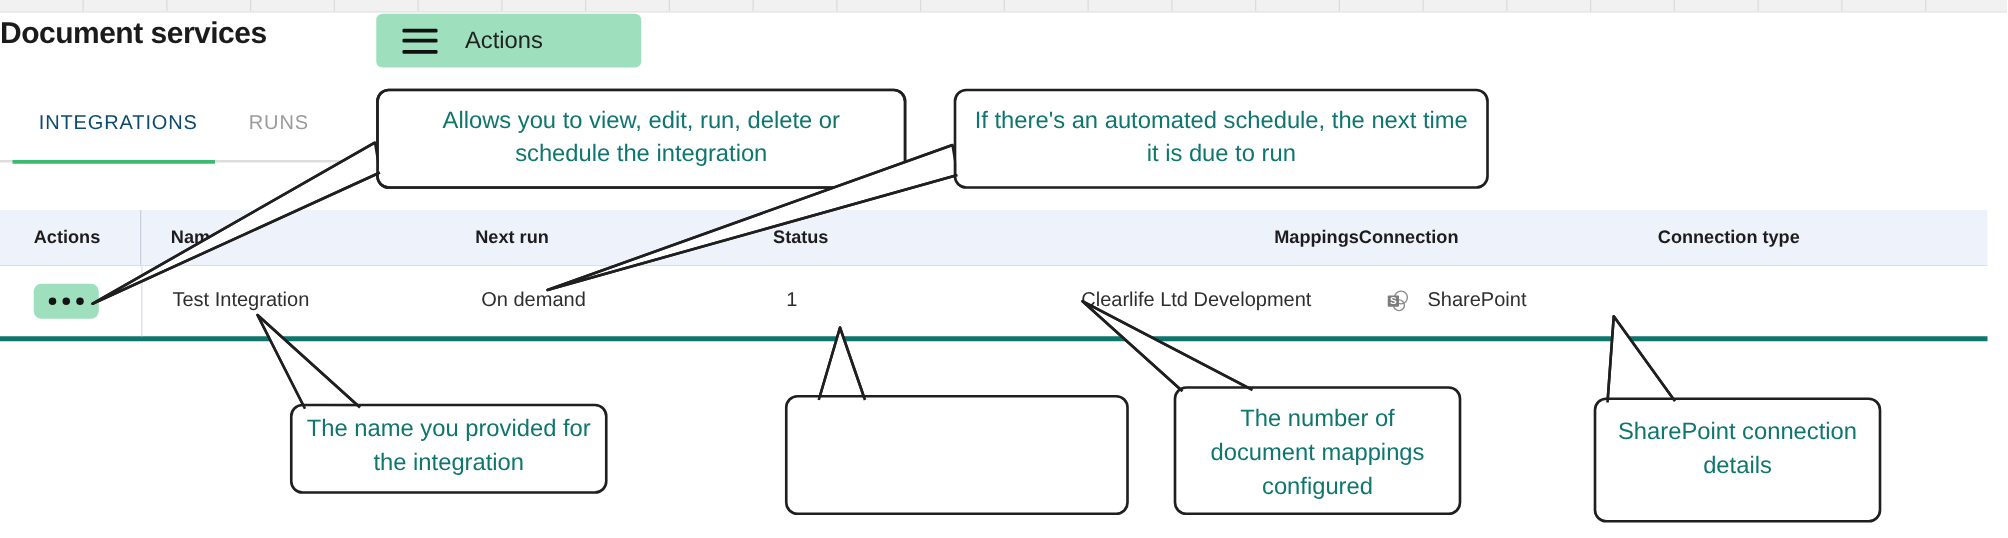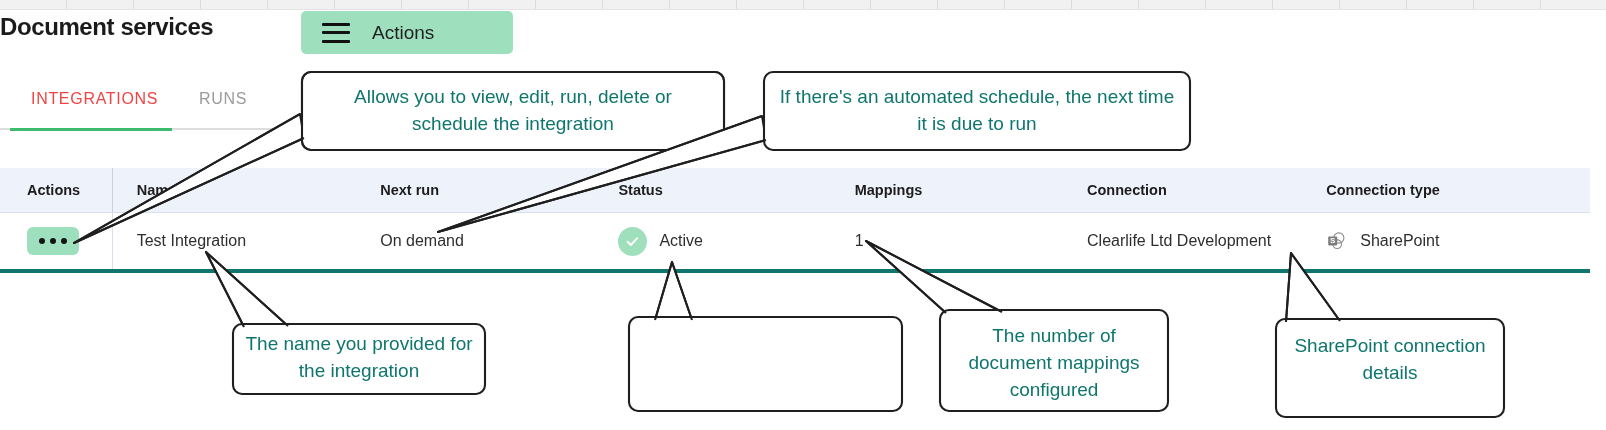--- a/index.html
+++ b/index.html
@@ -95,21 +95,21 @@
     position: absolute;
     top: 0;
     font-size: 16px;
     letter-spacing: 0.7px;
     background: none;
     border: none;
     padding: 0;
     cursor: pointer;
     font-family: inherit;
   }
-  .tab-integrations { left: 31px; color: #ef4444; }
+  .tab-integrations { left: 31px; color: #0c4a6e; }
   .tab-runs { left: 199px; color: #9b9b9b; }
   .tab-underline-track {
     position: absolute;
     left: 0px;
     top: 38px;
     width: 289px;
     height: 2px;
     background: #dddddd;
   }
   .tab-underline-active {
@@ -160,21 +160,21 @@
     display: flex;
     align-items: center;
     white-space: nowrap;
     overflow: hidden;
   }
   
   .c-actions  { width: 113px; padding-left: 27px; }
   .c-name     { width: 245px; padding-left: 24px; border-left: 1px solid #d9dee8; }
   .c-nextrun  { width: 245px; padding-left: 3px; margin-left: 24px; }
   .c-status   { width: 238px; padding-left: 0px; }
-  .c-mappings { width: 238px; padding-left: 2px; }
+  .c-mappings { width: 238px; padding-left: 2px; text-align: right; }
   .c-conn     { width: 243px; padding-left: 0px; }
   .c-conntype { width: 268px; padding-left: 0px; }
 
   .thead .c-name { border-left: 1px solid #c9d0de; }
 
   .dots-btn {
     width: 52px;
     height: 28px;
     background: #9ee0bd;
     border-radius: 6px;
@@ -294,28 +294,20 @@
     <div class="tbody-row">
       <div class="td c-actions">
         <button class="dots-btn">
           <span></span>
             <span></span>
             <span></span>
         </button>
       </div>
       <div class="td c-name">Test Integration</div>
       <div class="td c-nextrun">On demand</div>
-      <div class="td c-status status-cell">
-        <span class="check-circle">
-          <svg width="17" height="17" viewBox="0 0 17 17" aria-hidden="true">
-            <path d="M3.6 8.8 L6.9 12.0 L13.3 5.2" fill="none" stroke="#ffffff" stroke-width="1.9" stroke-linecap="round" stroke-linejoin="round"></path>
-          </svg>
-        </span>
-        <span>Active</span>
-      </div>
       <div class="td c-mappings">1</div>
       <div class="td c-conn">Clearlife Ltd Development</div>
       <div class="td c-conntype">
         <span class="sp-icon">
           <svg width="22" height="22" viewBox="0 0 22 22" aria-hidden="true">
             <circle cx="12.8" cy="8.0" r="5.1" fill="none" stroke="#8c8c8c" stroke-width="1.1"></circle>
             <circle cx="11.2" cy="14.2" r="4.3" fill="none" stroke="#8c8c8c" stroke-width="1.1"></circle>
             <rect x="2.2" y="6.4" width="9.0" height="9.0" rx="0.8" fill="#7d7d7d"></rect>
             <text x="6.7" y="13.0" font-family="Liberation Sans, sans-serif" font-size="8" font-weight="bold" fill="#ffffff" text-anchor="middle">S</text>
           </svg>

